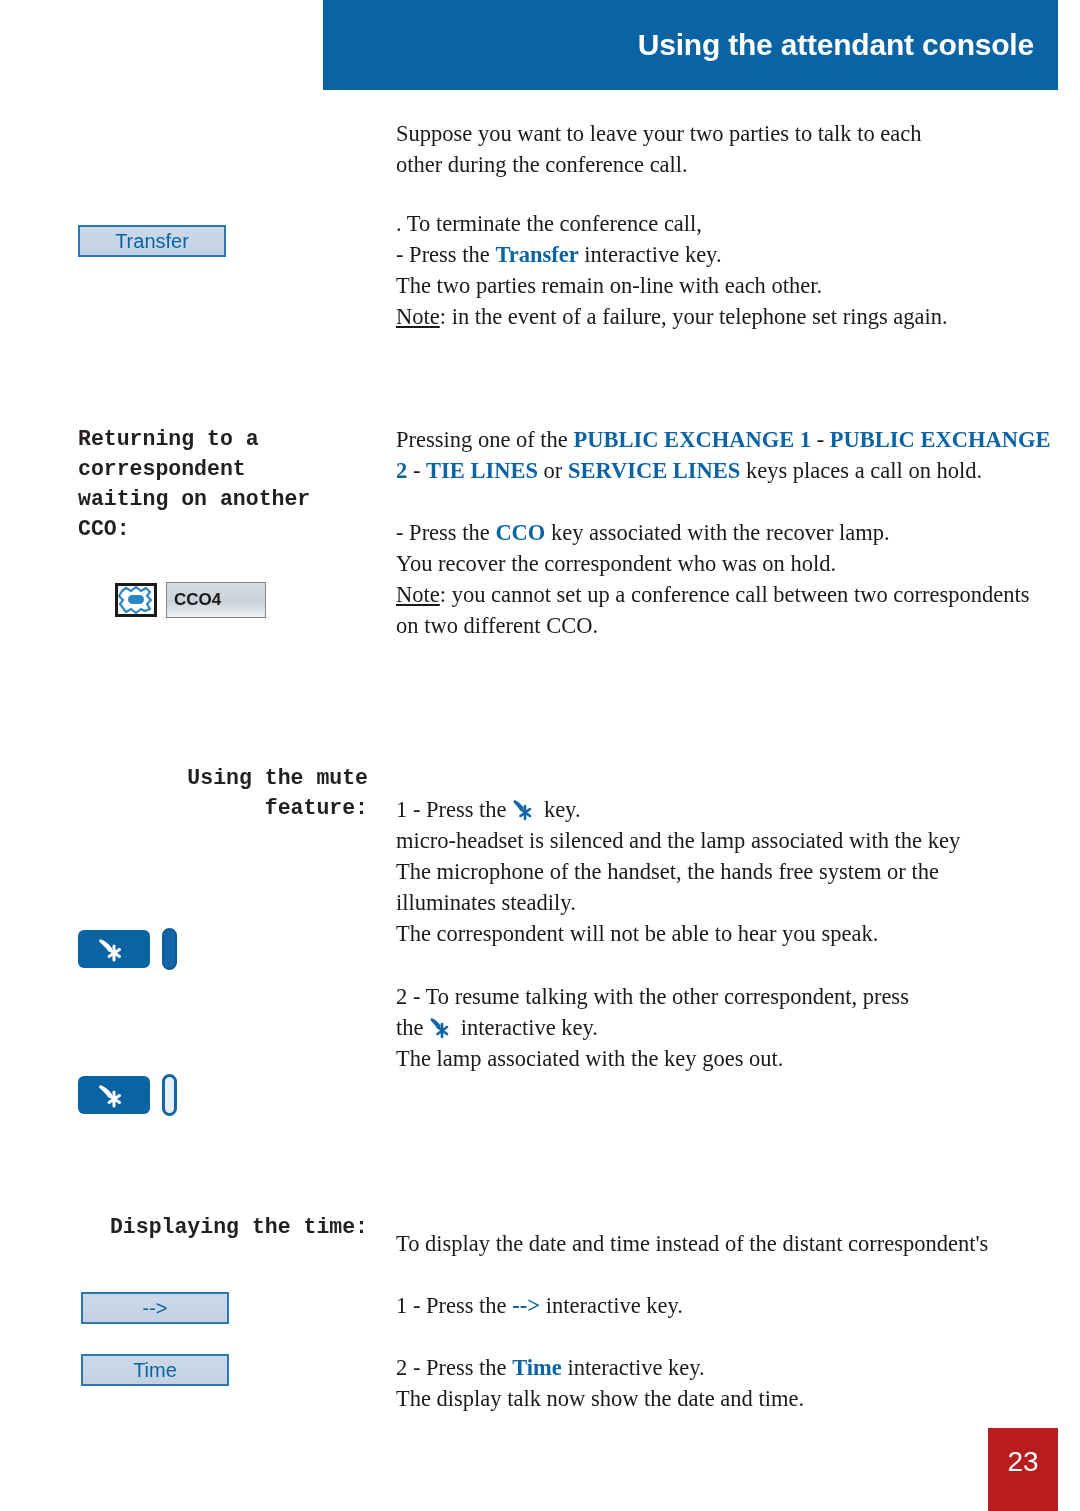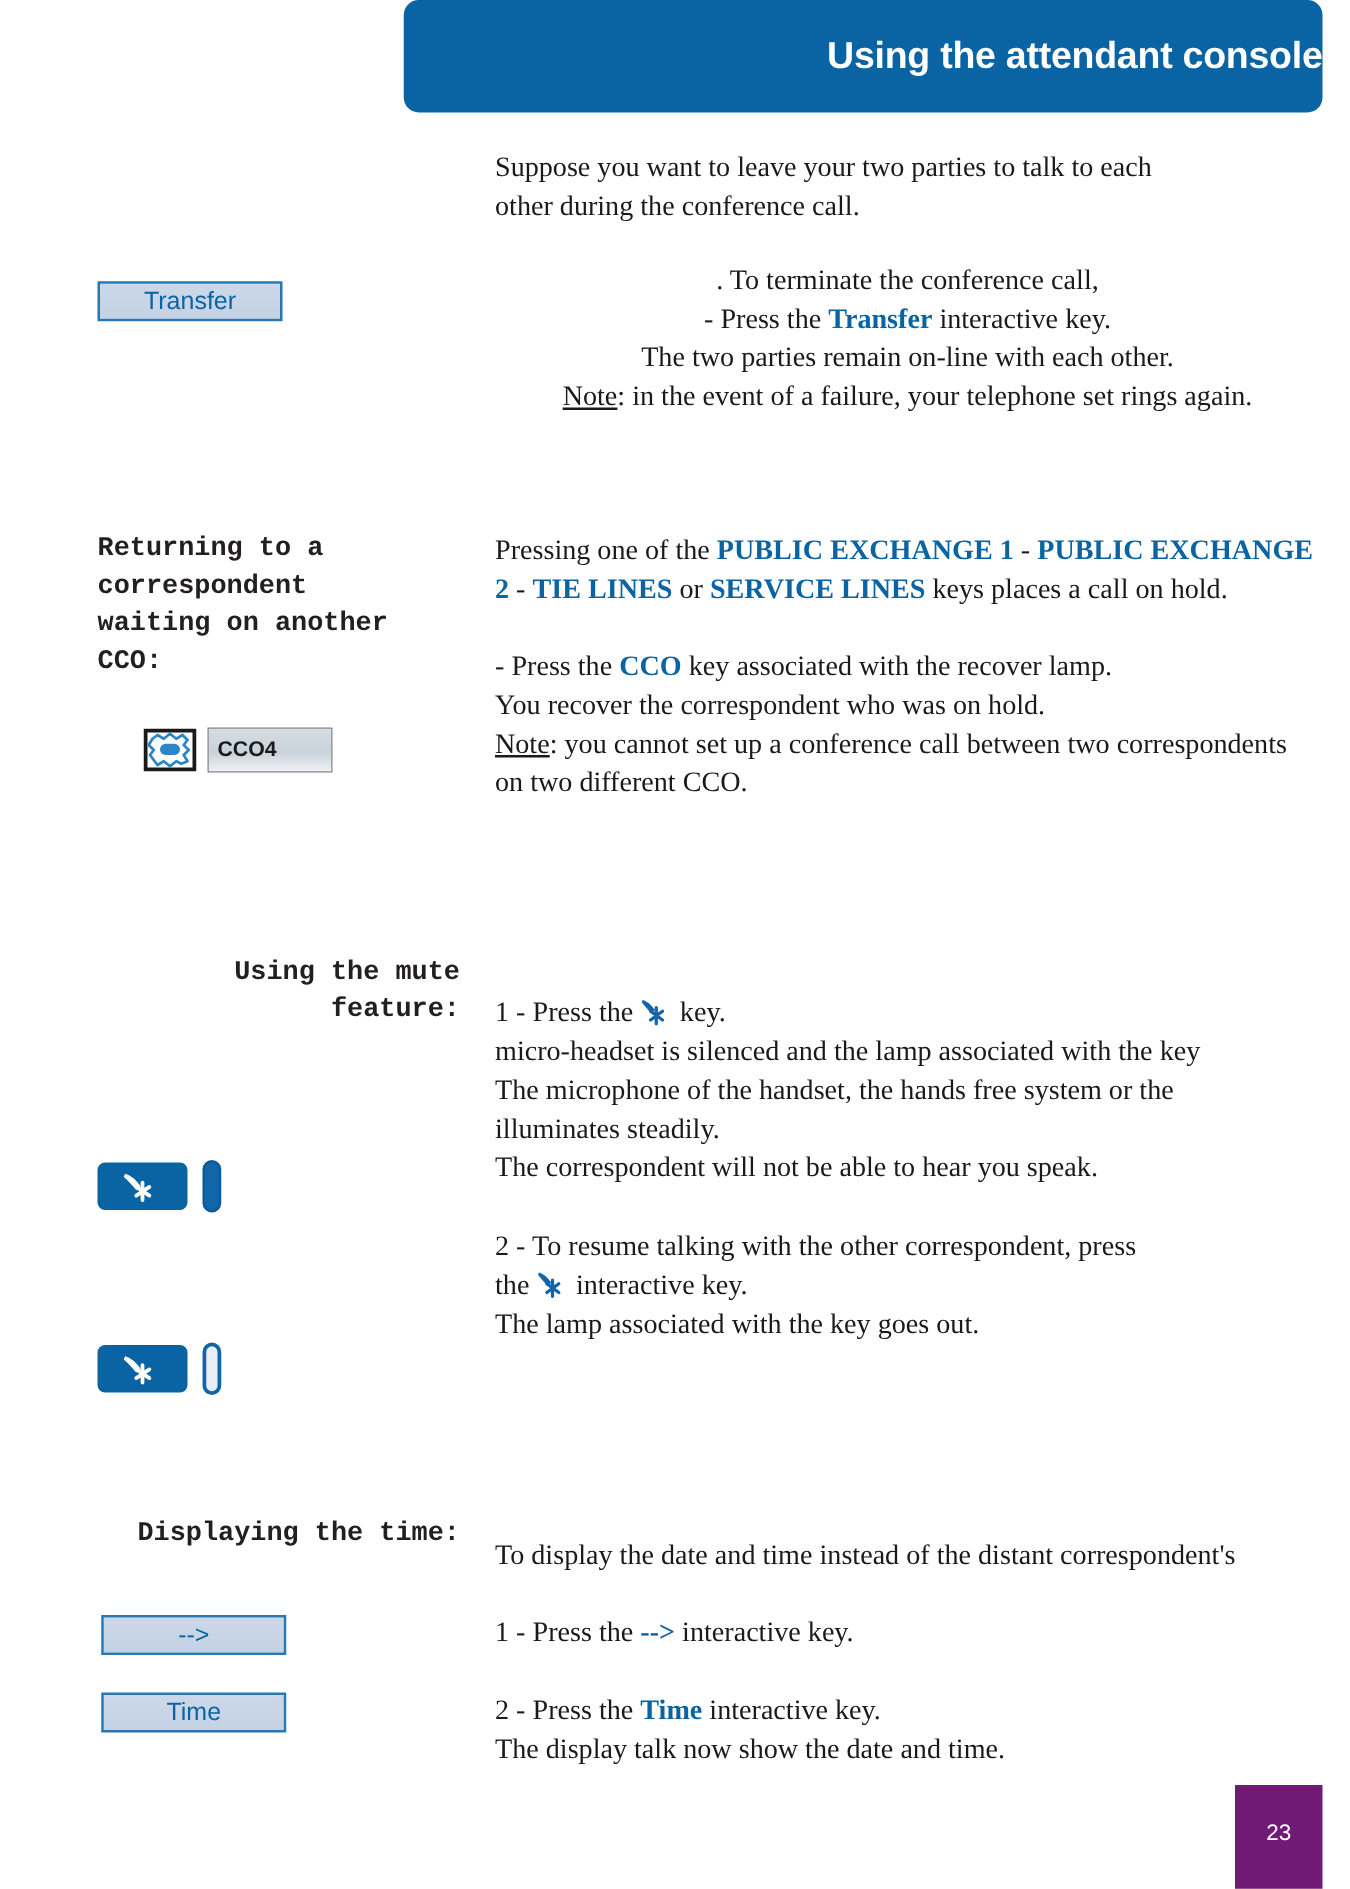--- a/index.html
+++ b/index.html
@@ -17,21 +17,21 @@
   .header-bar {
     position: absolute;
     left: 323px;
     top: 0;
     width: 735px;
     height: 90px;
     background: #0a64a4;
     display: flex;
     align-items: center;
     justify-content: flex-end;
-    border-radius: 12px;
+    padding-right: 24px;
   }
   .header-title {
     color: #ffffff;
     font-family: "Liberation Sans", sans-serif;
     font-weight: bold;
     font-size: 30px;
     letter-spacing: -0.2px;
     white-space: nowrap;
   }
 
@@ -129,28 +129,28 @@
     width: 26px; height: 24px;
   }
 
   
   .page-num {
     position: absolute;
     left: 988px;
     top: 1428px;
     width: 70px;
     height: 83px;
-    background: #701a75;
+    background: #b91c1c;
     color: #ffffff;
     font-family: "Liberation Sans", sans-serif;
-    font-size: 18px;
+    font-size: 28px;
     display: flex;
     align-items: flex-start;
     justify-content: center;
-    padding-top: 28px;
+    padding-top: 18px;
   }
   .para { margin: 0; }
 </style>
 </head>
 <body>
 
 <div class="page">
 
   <div class="header-bar">
     <span class="header-title">Using the attendant console</span>
@@ -158,21 +158,21 @@
 
   <div class="right-col" style="top:118px;">
     <p class="body-text para">Suppose you want to leave your two parties to talk to each</p>
     <p class="body-text para">other during the conference call.</p>
   </div>
 
   <div class="left-col" style="top:225px;">
     <div class="softkey">Transfer</div>
   </div>
 
-  <div class="right-col" style="top:208px;text-align:center;">
+  <div class="right-col" style="top:208px;">
     <p class="body-text para bold">. To terminate the conference call,</p>
     <p class="body-text para"><span>- Press the </span><span class="blue">Transfer</span><span> interactive key.</span></p>
     <p class="body-text para ital">The two parties remain on-line with each other.</p>
     <p class="body-text para"><span class="uline">Note</span><span>: in the event of a failure, your telephone set rings again.</span></p>
   </div>
 
   <div class="left-col" style="top:424px;">
     <div class="side-head">
       <div>Returning to a</div>
       <div>correspondent</div>

